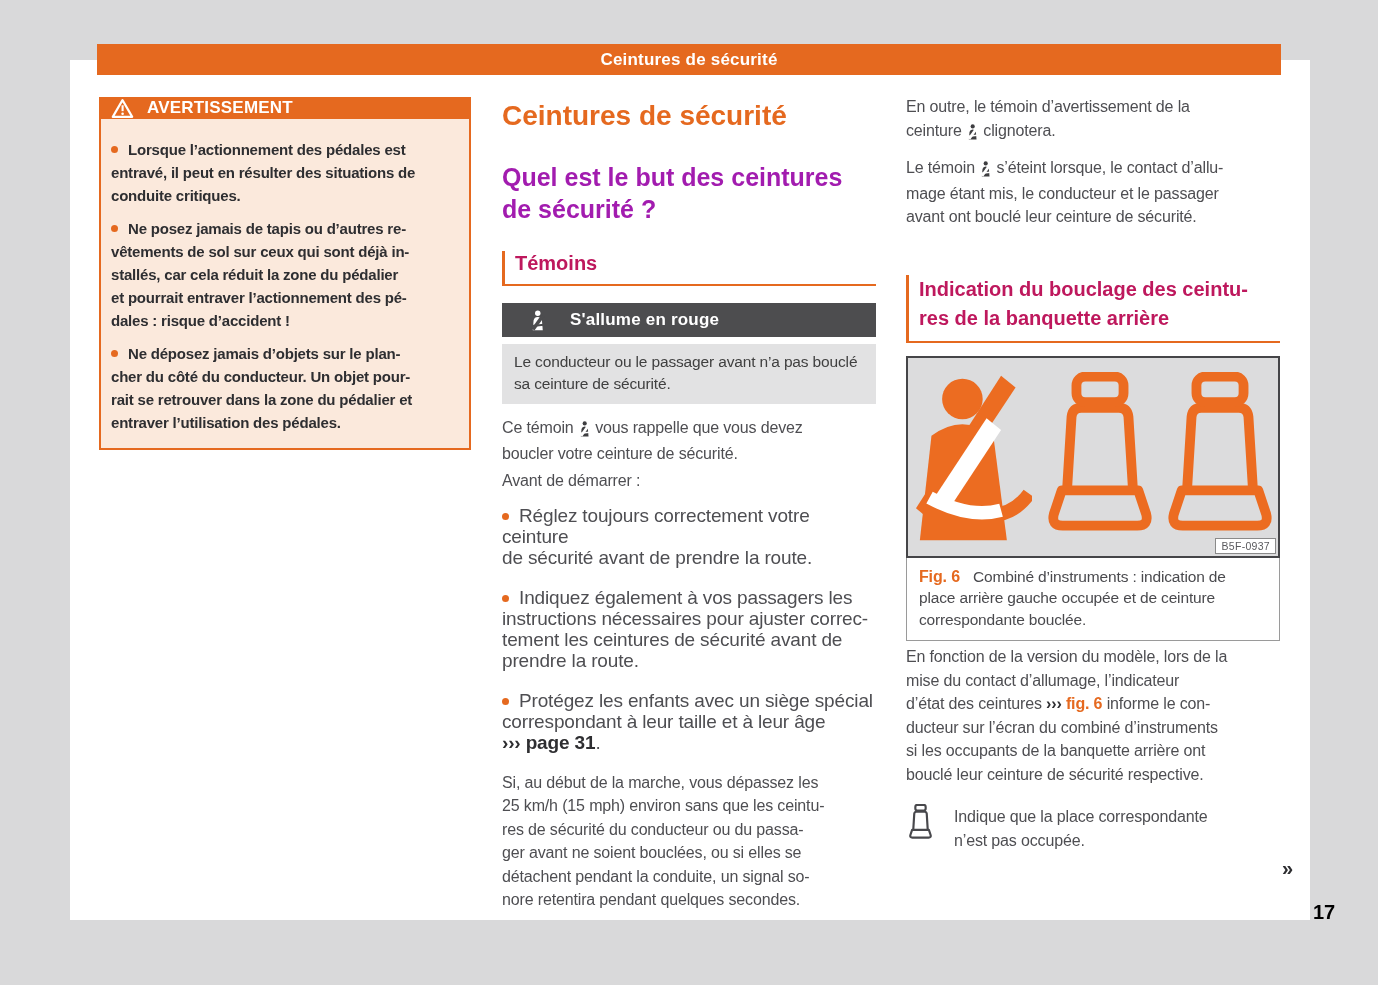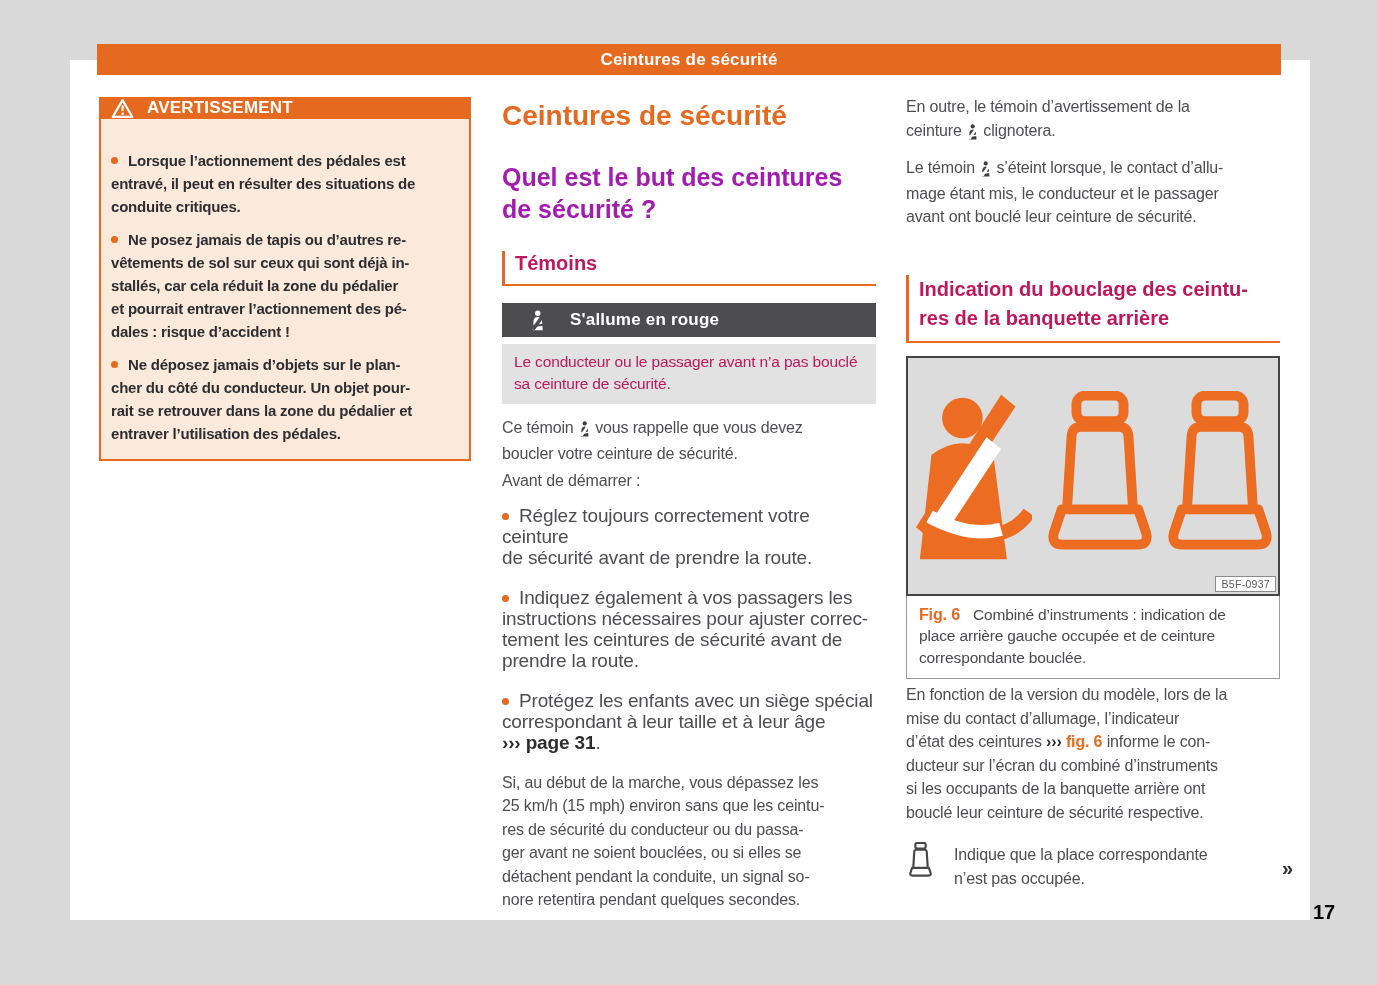--- a/index.html
+++ b/index.html
@@ -28,62 +28,62 @@
     padding-left:12px;gap:13px;font-size:17px;font-weight:700;letter-spacing:.2px;
   }
   .warn-body{
     background:#fbe9dc;border:2px solid #e5691f;border-top:none;
     padding:10px 10px 14px 10px;
   }
   .warn-bullet{
     margin:10px 0 0 0;font-size:15px;font-weight:700;color:#2e2e31;
     line-height:23px;white-space:pre-line;letter-spacing:-0.2px;
   }
-  .warn-bullet:first-child{margin-top:20px;}
+  .warn-bullet:first-child{margin-top:9px;}
 
   .dot{display:inline-block;width:7px;height:7px;border-radius:50%;background:#e5691f;
        margin-right:10px;vertical-align:2px;}
 
   
   .h1{font-size:28px;line-height:30px;font-weight:800;color:#e5691f;margin:4px 0 0 0;}
   .h2{font-size:25px;line-height:32px;font-weight:800;color:#a21caf;margin:30px 0 0 0;white-space:pre-line;}
   .sec-head{
     margin-top:26px;border-left:3px solid #e5691f;border-bottom:2px solid #e5691f;
     padding:0 0 9px 10px;font-size:20px;line-height:24px;font-weight:800;color:#be185d;
     white-space:pre-line;
   }
   .sec-head.two{line-height:29px;padding-bottom:8px;margin-top:46px;}
   .dark-bar{
     margin-top:17px;height:34px;background:#4d4d4f;display:flex;align-items:center;
     padding-left:27px;gap:24px;
   }
   .dark-bar .bar-label{color:#fff;font-size:17px;font-weight:700;letter-spacing:.2px;}
   .gray-box{
     margin-top:7px;background:#e2e2e3;padding:7px 10px 9px 12px;
-    font-size:15.5px;line-height:22px;white-space:pre-line;letter-spacing:-0.15px;color:#be185d;
+    font-size:15.5px;line-height:22px;white-space:pre-line;letter-spacing:-0.15px;color:#404040;
   }
   .p{margin:12px 0 0 0;font-size:16px;line-height:23.5px;white-space:pre-line;letter-spacing:-0.15px;}
   .p.mt14{margin-top:4px;}
   .p.mt18{margin-top:18px;}
   .bullet{margin:12px 0 0 0;font-size:19px;line-height:21px;white-space:pre-line;letter-spacing:-0.15px;}
   .bullet + .bullet{margin-top:19px;}
   b.darkref{color:#2e2e31;font-weight:700;}
   b.figref{color:#e5691f;font-weight:700;}
 
   
   .tt{display:inline-block;vertical-align:-2px;}
   .tt .person{fill:#3e3e41;}
   .tt .cut{fill:#ffffff;}
   .tt.on-dark .person{fill:#ffffff;}
   .tt.on-dark .cut{fill:#4d4d4f;}
 
   
   .figure{margin-top:13px;}
   .fig-img{
-    position:relative;height:240px;background:#dcdcdd;border:2px solid #454548;
+    position:relative;height:202px;background:#dcdcdd;border:2px solid #454548;
     display:flex;align-items:center;justify-content:space-between;
     padding:0 6px 0 8px;box-sizing:border-box;
   }
   .fig-code{
     position:absolute;right:2px;bottom:2px;background:#fff;border:1px solid #8a8a8a;
     font-size:10.5px;color:#5a5a5e;padding:1px 5px;letter-spacing:.3px;
   }
   .fig-caption{
     border:1px solid #9a9a9a;border-top:none;padding:8px 10px 10px 12px;
     font-size:15.5px;line-height:21.5px;white-space:pre-line;letter-spacing:-0.15px;color:#4a4a4e;

